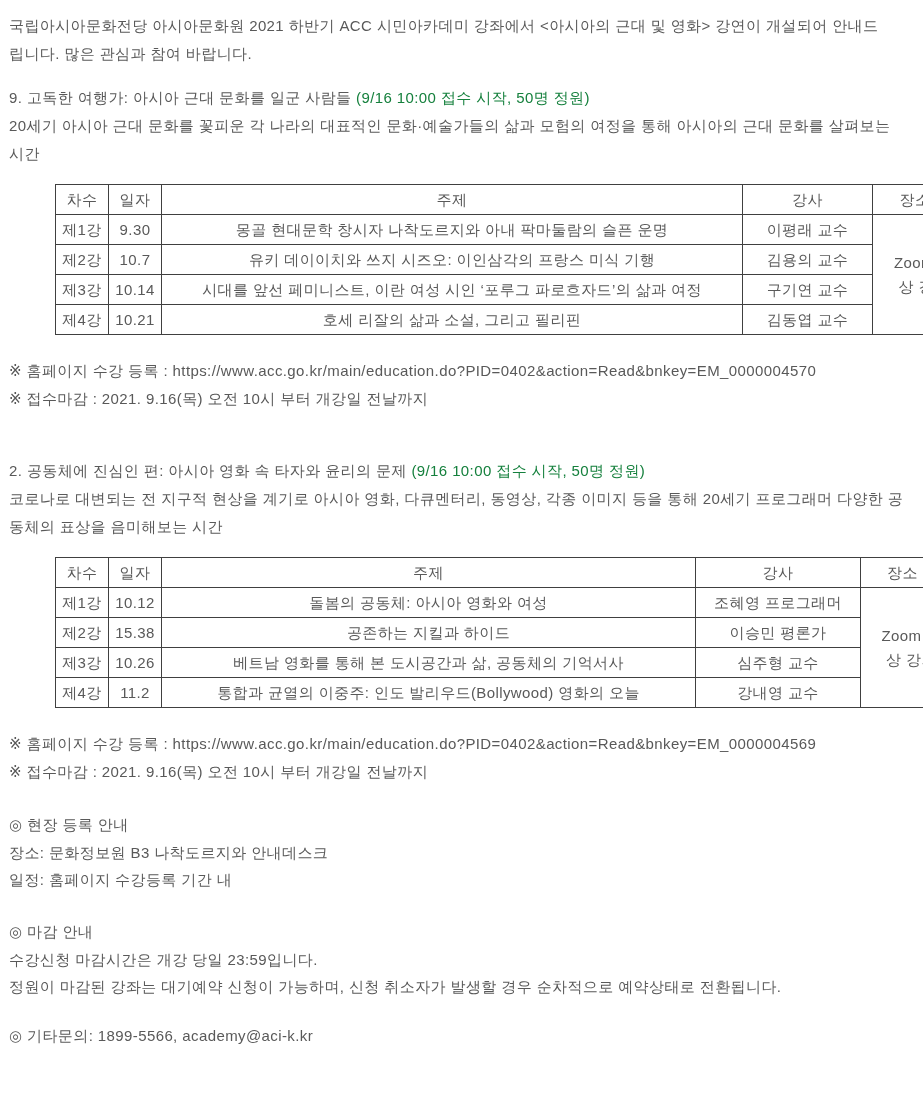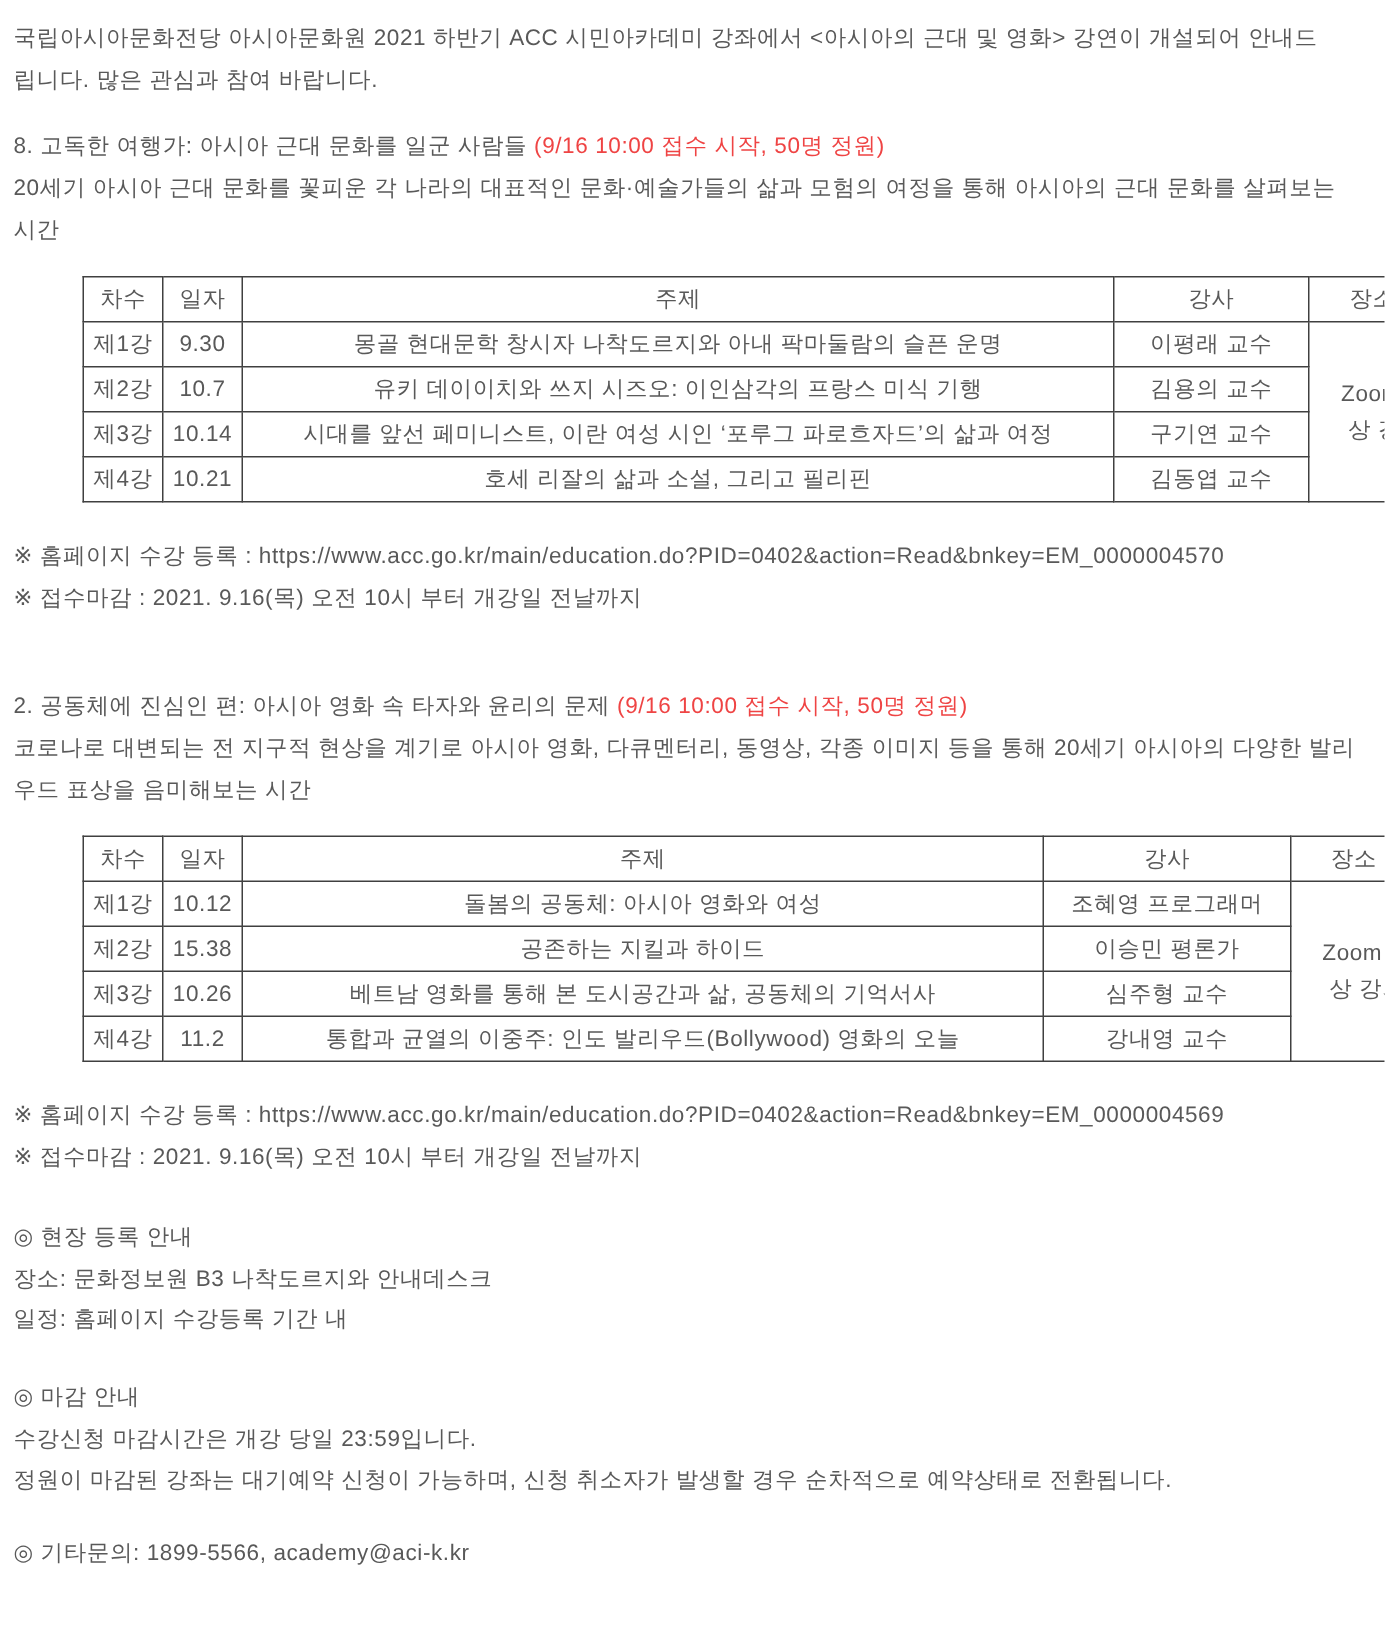--- a/index.html
+++ b/index.html
@@ -9,21 +9,21 @@
     font-family:"Liberation Sans","DejaVu Sans",sans-serif;
     color:#595959;
     font-size:15px;
     letter-spacing:0.4px;
     overflow:hidden;
   }
   .doc { padding:12px 10px 0 9px; }
   p { line-height:28px; }
   .intro { margin-bottom:16px; max-width:880px; }
   .course-title { margin-top:0; }
-  .notice { color:#ef4444; }
+  .notice { color:#15803d; }
   .course-desc { max-width:900px; }
   table {
     border-collapse:collapse;
     table-layout:fixed;
     margin-top:16px;
     text-align:center;
     margin-left:46px;
   }
   .t1 { width:902px; }
   .t2 { width:889px; }
@@ -45,21 +45,21 @@
   .contact { margin-top:22px; line-height:27px; }
 </style>
 </head>
 <body>
 
 <div class="doc">
 
   <p class="intro">국립아시아문화전당 아시아문화원  2021 하반기 ACC 시민아카데미 강좌에서 &lt;아시아의 근대 및 영화&gt; 강연이 개설되어 안내드립니다. 많은 관심과 참여 바랍니다.</p>
 
   <p class="course-title">
-    <span>8. 고독한 여행가: 아시아 근대 문화를 일군 사람들</span>
+    <span>9. 고독한 여행가: 아시아 근대 문화를 일군 사람들</span>
     <span class="notice">(9/16 10:00  접수 시작, 50명 정원)</span>
   </p>
   <p class="course-desc">20세기 아시아 근대 문화를 꽃피운 각 나라의 대표적인 문화·예술가들의 삶과 모험의 여정을 통해 아시아의 근대 문화를 살펴보는 시간</p>
 
   <table class="t1">
     <colgroup>
       <col style="width:53px">
         <col style="width:53px">
         <col style="width:581px">
         <col style="width:130px">
@@ -104,21 +104,21 @@
   <p class="register">
     <span>※ 홈페이지 수강 등록 : </span>
     <span>https://www.acc.go.kr/main/education.do?PID=0402&amp;action=Read&amp;bnkey=EM_0000004570</span>
   </p>
   <p class="deadline">※ 접수마감 : 2021. 9.16(목) 오전 10시 부터 개강일 전날까지</p>
 
   <p class="course-title section2">
     <span>2. 공동체에 진심인 편: 아시아 영화 속 타자와 윤리의 문제</span>
     <span class="notice">(9/16 10:00  접수 시작, 50명 정원)</span>
   </p>
-  <p class="course-desc">코로나로 대변되는 전 지구적 현상을 계기로 아시아 영화, 다큐멘터리, 동영상, 각종 이미지 등을 통해 20세기 아시아의 다양한 발리우드 표상을 음미해보는 시간</p>
+  <p class="course-desc">코로나로 대변되는 전 지구적 현상을 계기로 아시아 영화, 다큐멘터리, 동영상, 각종 이미지 등을 통해 20세기 프로그래머 다양한 공동체의 표상을 음미해보는 시간</p>
 
   <table class="t2">
     <colgroup>
       <col style="width:53px">
         <col style="width:53px">
         <col style="width:534px">
         <col style="width:165px">
         <col style="width:84px">
     </colgroup>
     <tbody>

